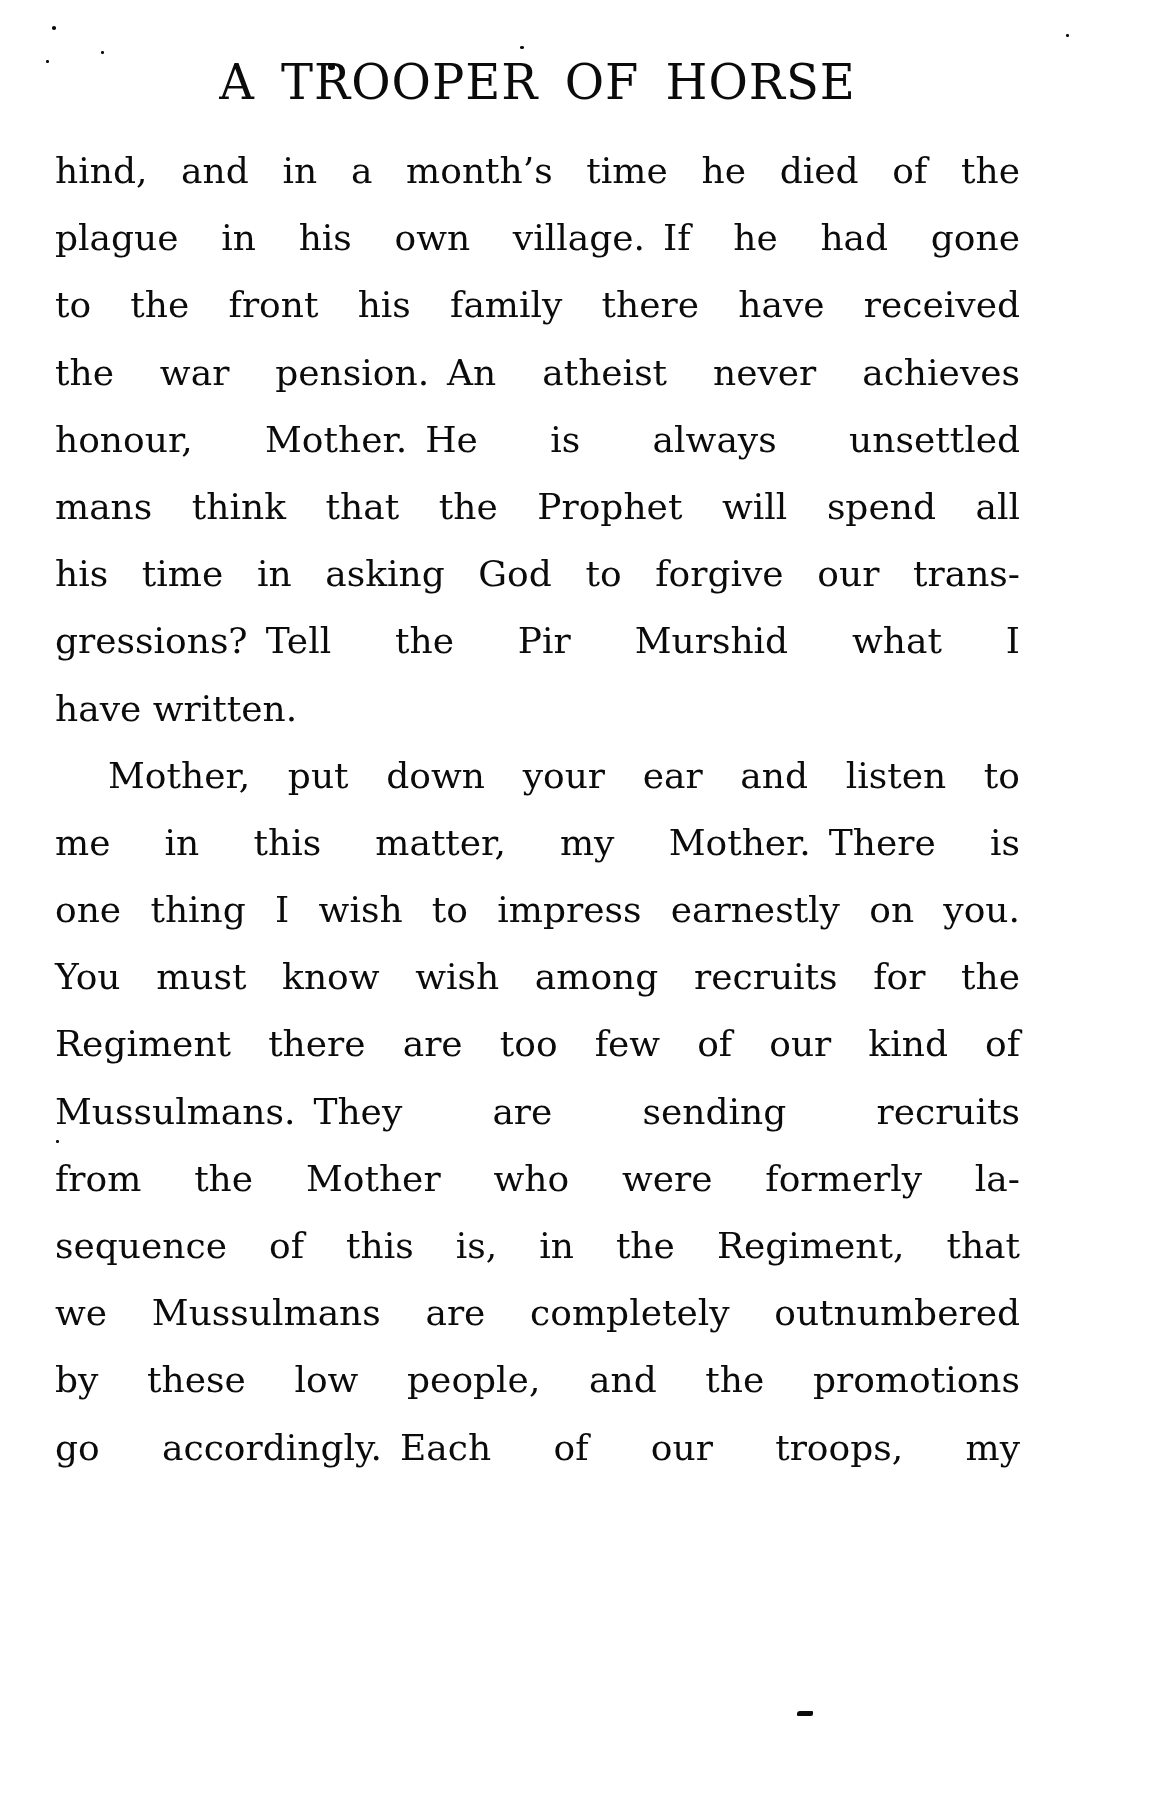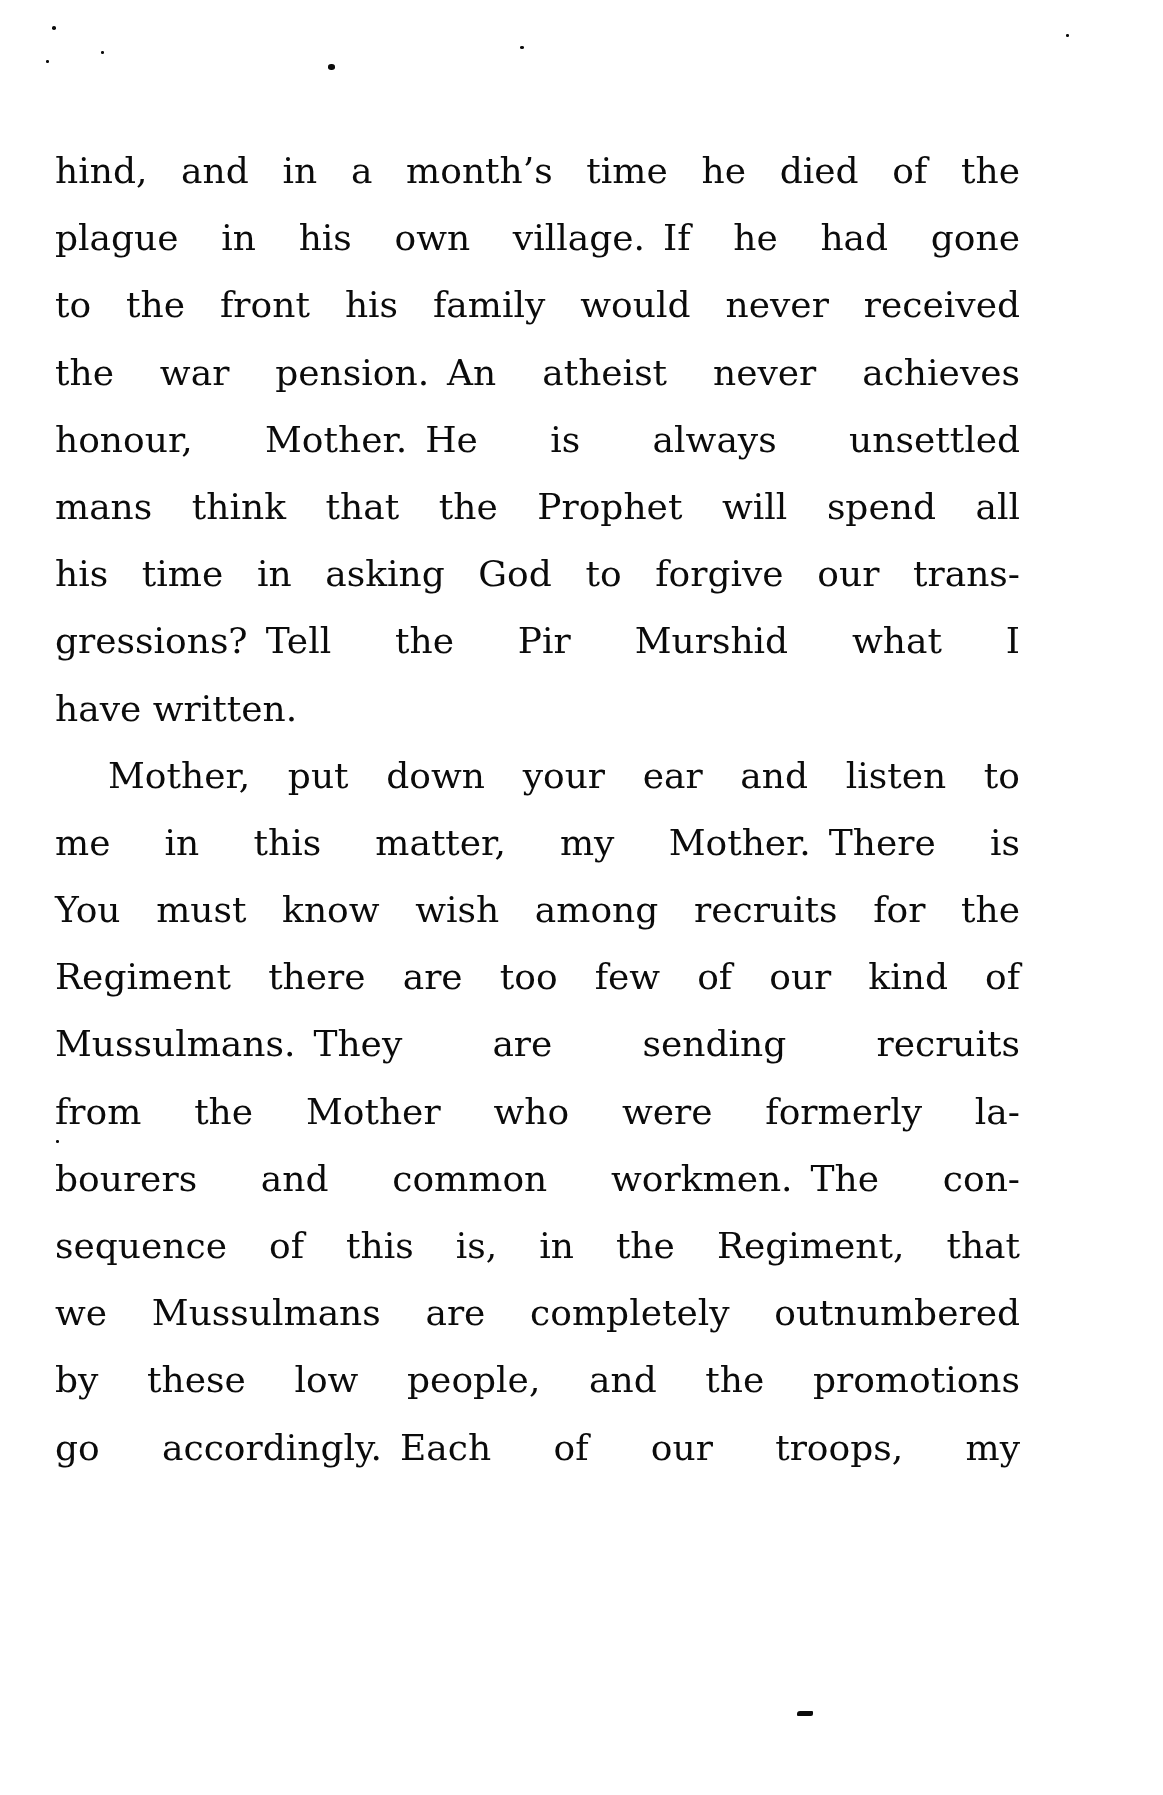--- a/index.html
+++ b/index.html
@@ -37,38 +37,39 @@
   .speck {
     position:absolute; background:var(--ink); border-radius:45%;
   }
   .speck.squiggle { border-radius:3px 1px 2px 1px; }
 </style>
 </head>
 <body>
 
 <div class="page">
 
+  <div class="running-head">A TROOPER OF HORSE</div>
 
   <div class="body-text">
     <div class="ln">hind, and in a month’s time he died of the</div>
     <div class="ln">plague in his own village. If he had gone</div>
-    <div class="ln">to the front his family would never received</div>
+    <div class="ln">to the front his family there have received</div>
     <div class="ln">the war pension. An atheist never achieves</div>
     <div class="ln">honour, Mother. He is always unsettled</div>
     <div class="ln">mans think that the Prophet will spend all</div>
     <div class="ln">his time in asking God to forgive our trans-</div>
     <div class="ln">gressions? Tell the Pir Murshid what I</div>
     <div class="ln last-of-para">have written.</div>
     <div class="ln indent">Mother, put down your ear and listen to</div>
     <div class="ln">me in this matter, my Mother. There is</div>
+    <div class="ln">one thing I wish to impress earnestly on you.</div>
     <div class="ln">You must know wish among recruits for the</div>
     <div class="ln">Regiment there are too few of our kind of</div>
     <div class="ln">Mussulmans. They are sending recruits</div>
     <div class="ln">from the Mother who were formerly la-</div>
-    <div class="ln">bourers and common workmen. The con-</div>
     <div class="ln">sequence of this is, in the Regiment, that</div>
     <div class="ln">we Mussulmans are completely outnumbered</div>
     <div class="ln">by these low people, and the promotions</div>
     <div class="ln">go accordingly. Each of our troops, my</div>
   </div>
 
 
   <div id="artifact-layer">
       <span class="speck" style="left: 52px; top: 26px; width: 4px; height: 4px;"></span>
       <span class="speck" style="left: 101px; top: 51px; width: 3px; height: 3px;"></span>

